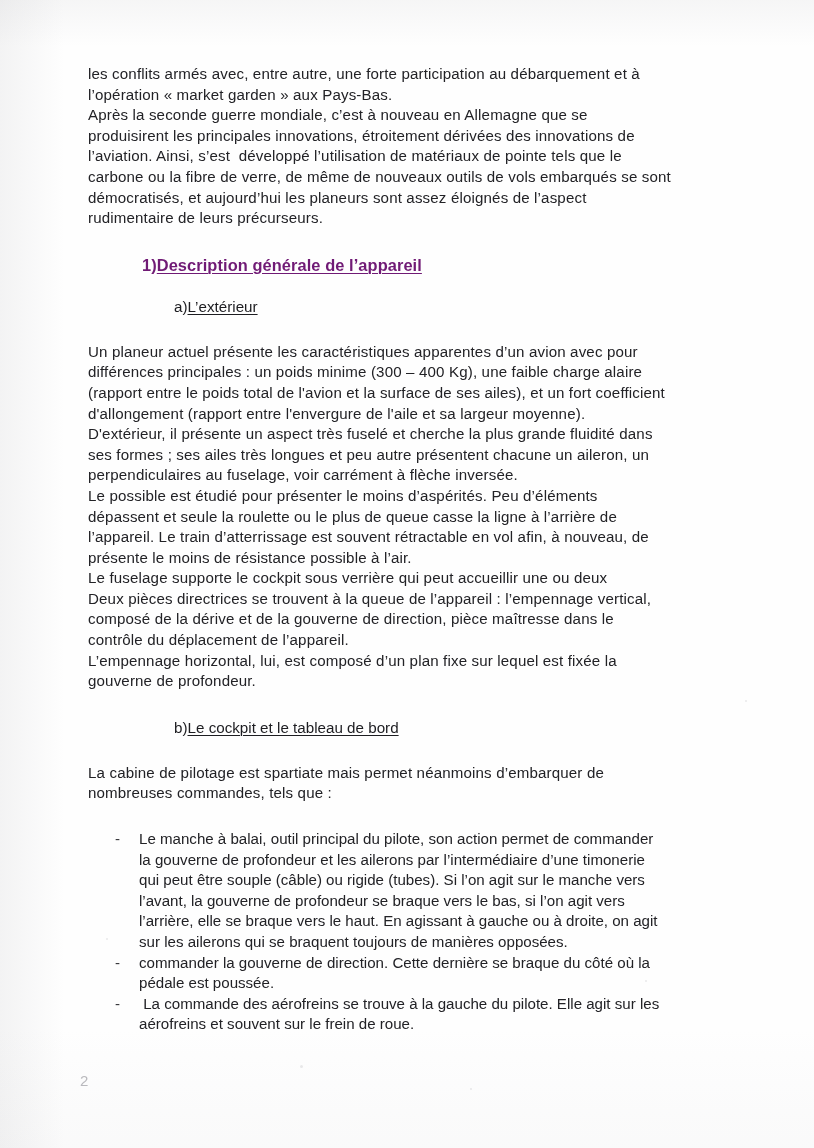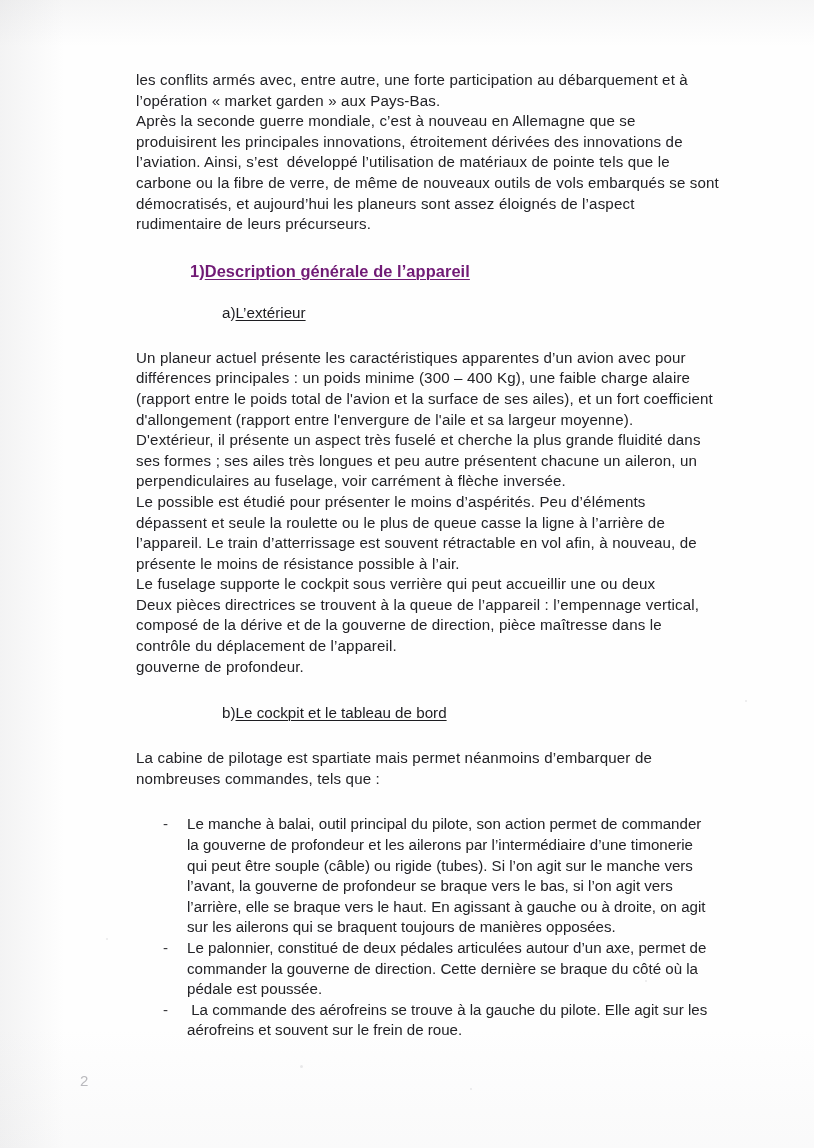--- a/index.html
+++ b/index.html
@@ -38,23 +38,22 @@
     position: absolute;
     left: 0; bottom: 0;
     width: 814px; height: 120px;
     background: linear-gradient(to top, rgba(175,175,180,0.055), rgba(255,255,255,0));
     pointer-events: none;
   }
 
   .content {
     position: absolute;
     left: 88px;
-    top: 70px;
+    top: 64px;
     width: 636px;
-    margin-left: 48px;
   }
 
   .para {
     font-size: 15.1px;
     line-height: 20.6px;
     letter-spacing: 0.01em;
     margin: 0;
     color: #222226;
     text-align: left;
   }
@@ -174,20 +173,21 @@
       <span class="ln">ses formes ; ses ailes très longues et peu autre présentent chacune un aileron, un</span>
       <span class="ln">perpendiculaires au fuselage, voir carrément à flèche inversée.</span>
       <span class="ln">Le possible est étudié pour présenter le moins d’aspérités. Peu d’éléments</span>
       <span class="ln">dépassent et seule la roulette ou le plus de queue casse la ligne à l’arrière de</span>
       <span class="ln">l’appareil. Le train d’atterrissage est souvent rétractable en vol afin, à nouveau, de</span>
       <span class="ln">présente le moins de résistance possible à l’air.</span>
       <span class="ln">Le fuselage supporte le cockpit sous verrière qui peut accueillir une ou deux</span>
       <span class="ln">Deux pièces directrices se trouvent à la queue de l’appareil : l’empennage vertical,</span>
       <span class="ln">composé de la dérive et de la gouverne de direction, pièce maîtresse dans le</span>
       <span class="ln">contrôle du déplacement de l’appareil.</span>
+      <span class="ln">L’empennage horizontal, lui, est composé d’un plan fixe sur lequel est fixée la</span>
       <span class="ln">gouverne de profondeur.</span>
     </p>
 
     <div class="gap-md"></div>
 
     <h3 class="heading-2"><span>b)</span><span class="u">Le cockpit et le tableau de bord</span></h3>
 
     <div class="gap-md"></div>
 
     <p class="para">
@@ -202,21 +202,20 @@
         <span class="dash">-</span>
         <span class="ln">Le manche à balai, outil principal du pilote, son action permet de commander</span>
         <span class="ln">la gouverne de profondeur et les ailerons par l’intermédiaire d’une timonerie</span>
         <span class="ln">qui peut être souple (câble) ou rigide (tubes). Si l’on agit sur le manche vers</span>
         <span class="ln">l’avant, la gouverne de profondeur se braque vers le bas, si l’on agit vers</span>
         <span class="ln">l’arrière, elle se braque vers le haut. En agissant à gauche ou à droite, on agit</span>
         <span class="ln">sur les ailerons qui se braquent toujours de manières opposées.</span>
       </li>
       <li>
         <span class="dash">-</span>
-        <span class="ln">Le palonnier, constitué de deux pédales articulées autour d’un axe, permet de</span>
         <span class="ln">commander la gouverne de direction. Cette dernière se braque du côté où la</span>
         <span class="ln">pédale est poussée.</span>
       </li>
       <li>
         <span class="dash">-</span>
         <span class="ln"> La commande des aérofreins se trouve à la gauche du pilote. Elle agit sur les</span>
         <span class="ln">aérofreins et souvent sur le frein de roue.</span>
       </li>
     </ul>
 

